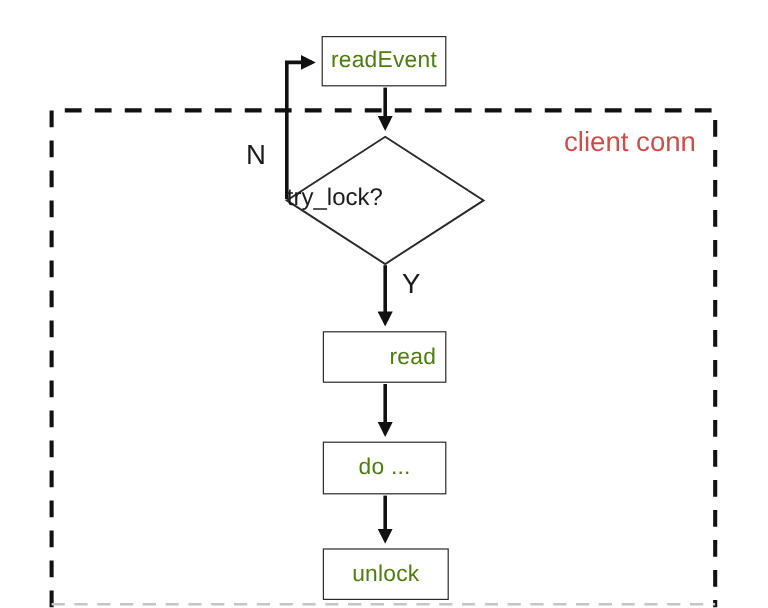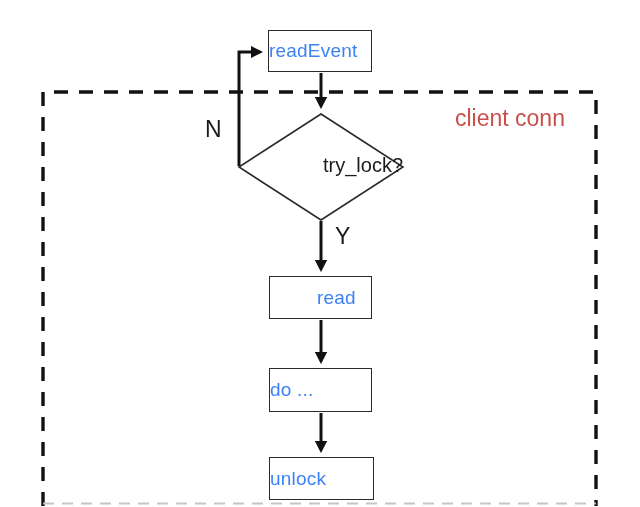--- a/index.html
+++ b/index.html
@@ -19,45 +19,46 @@
     position: absolute;
     left: 0;
     top: 0;
   }
   .node {
     position: absolute;
     background: #ffffff;
     border: 1.6px solid #2a2a2a;
     display: flex;
     align-items: center;
-    justify-content: flex-start;
+    justify-content: center;
     font-size: 19px;
-    color: #3b82f6;
+    color: #4d7c0f;
     letter-spacing: 0.2px;
     box-sizing: border-box;
   }
   .free-label {
     position: absolute;
     color: #1b1b1b;
     font-size: 23px;
   }
   .diamond-label {
     position: absolute;
     left: 239px;
     top: 154px;
     width: 164px;
-    text-align: right;
+    text-align: left;
     font-size: 20px;
     color: #1b1b1b;
   }
   .region-label {
     position: absolute;
     left: 455px;
     top: 105px;
     width: 140px;
+    text-align: center;
     font-size: 23px;
     color: #c9504a;
   }
   .n-label { left: 205px; top: 116px; }
   .y-label { left: 335px; top: 223px; }
   .node-readevent { left: 268px; top: 30px;  width: 104px; height: 42px; }
   .node-read      { left: 269px; top: 276px; width: 103px; height: 43px; padding-left: 47px; }
   .node-do        { left: 269px; top: 368px; width: 103px; height: 44px; }
   .node-unlock    { left: 269px; top: 457px; width: 105px; height: 43px; }
 </style>

